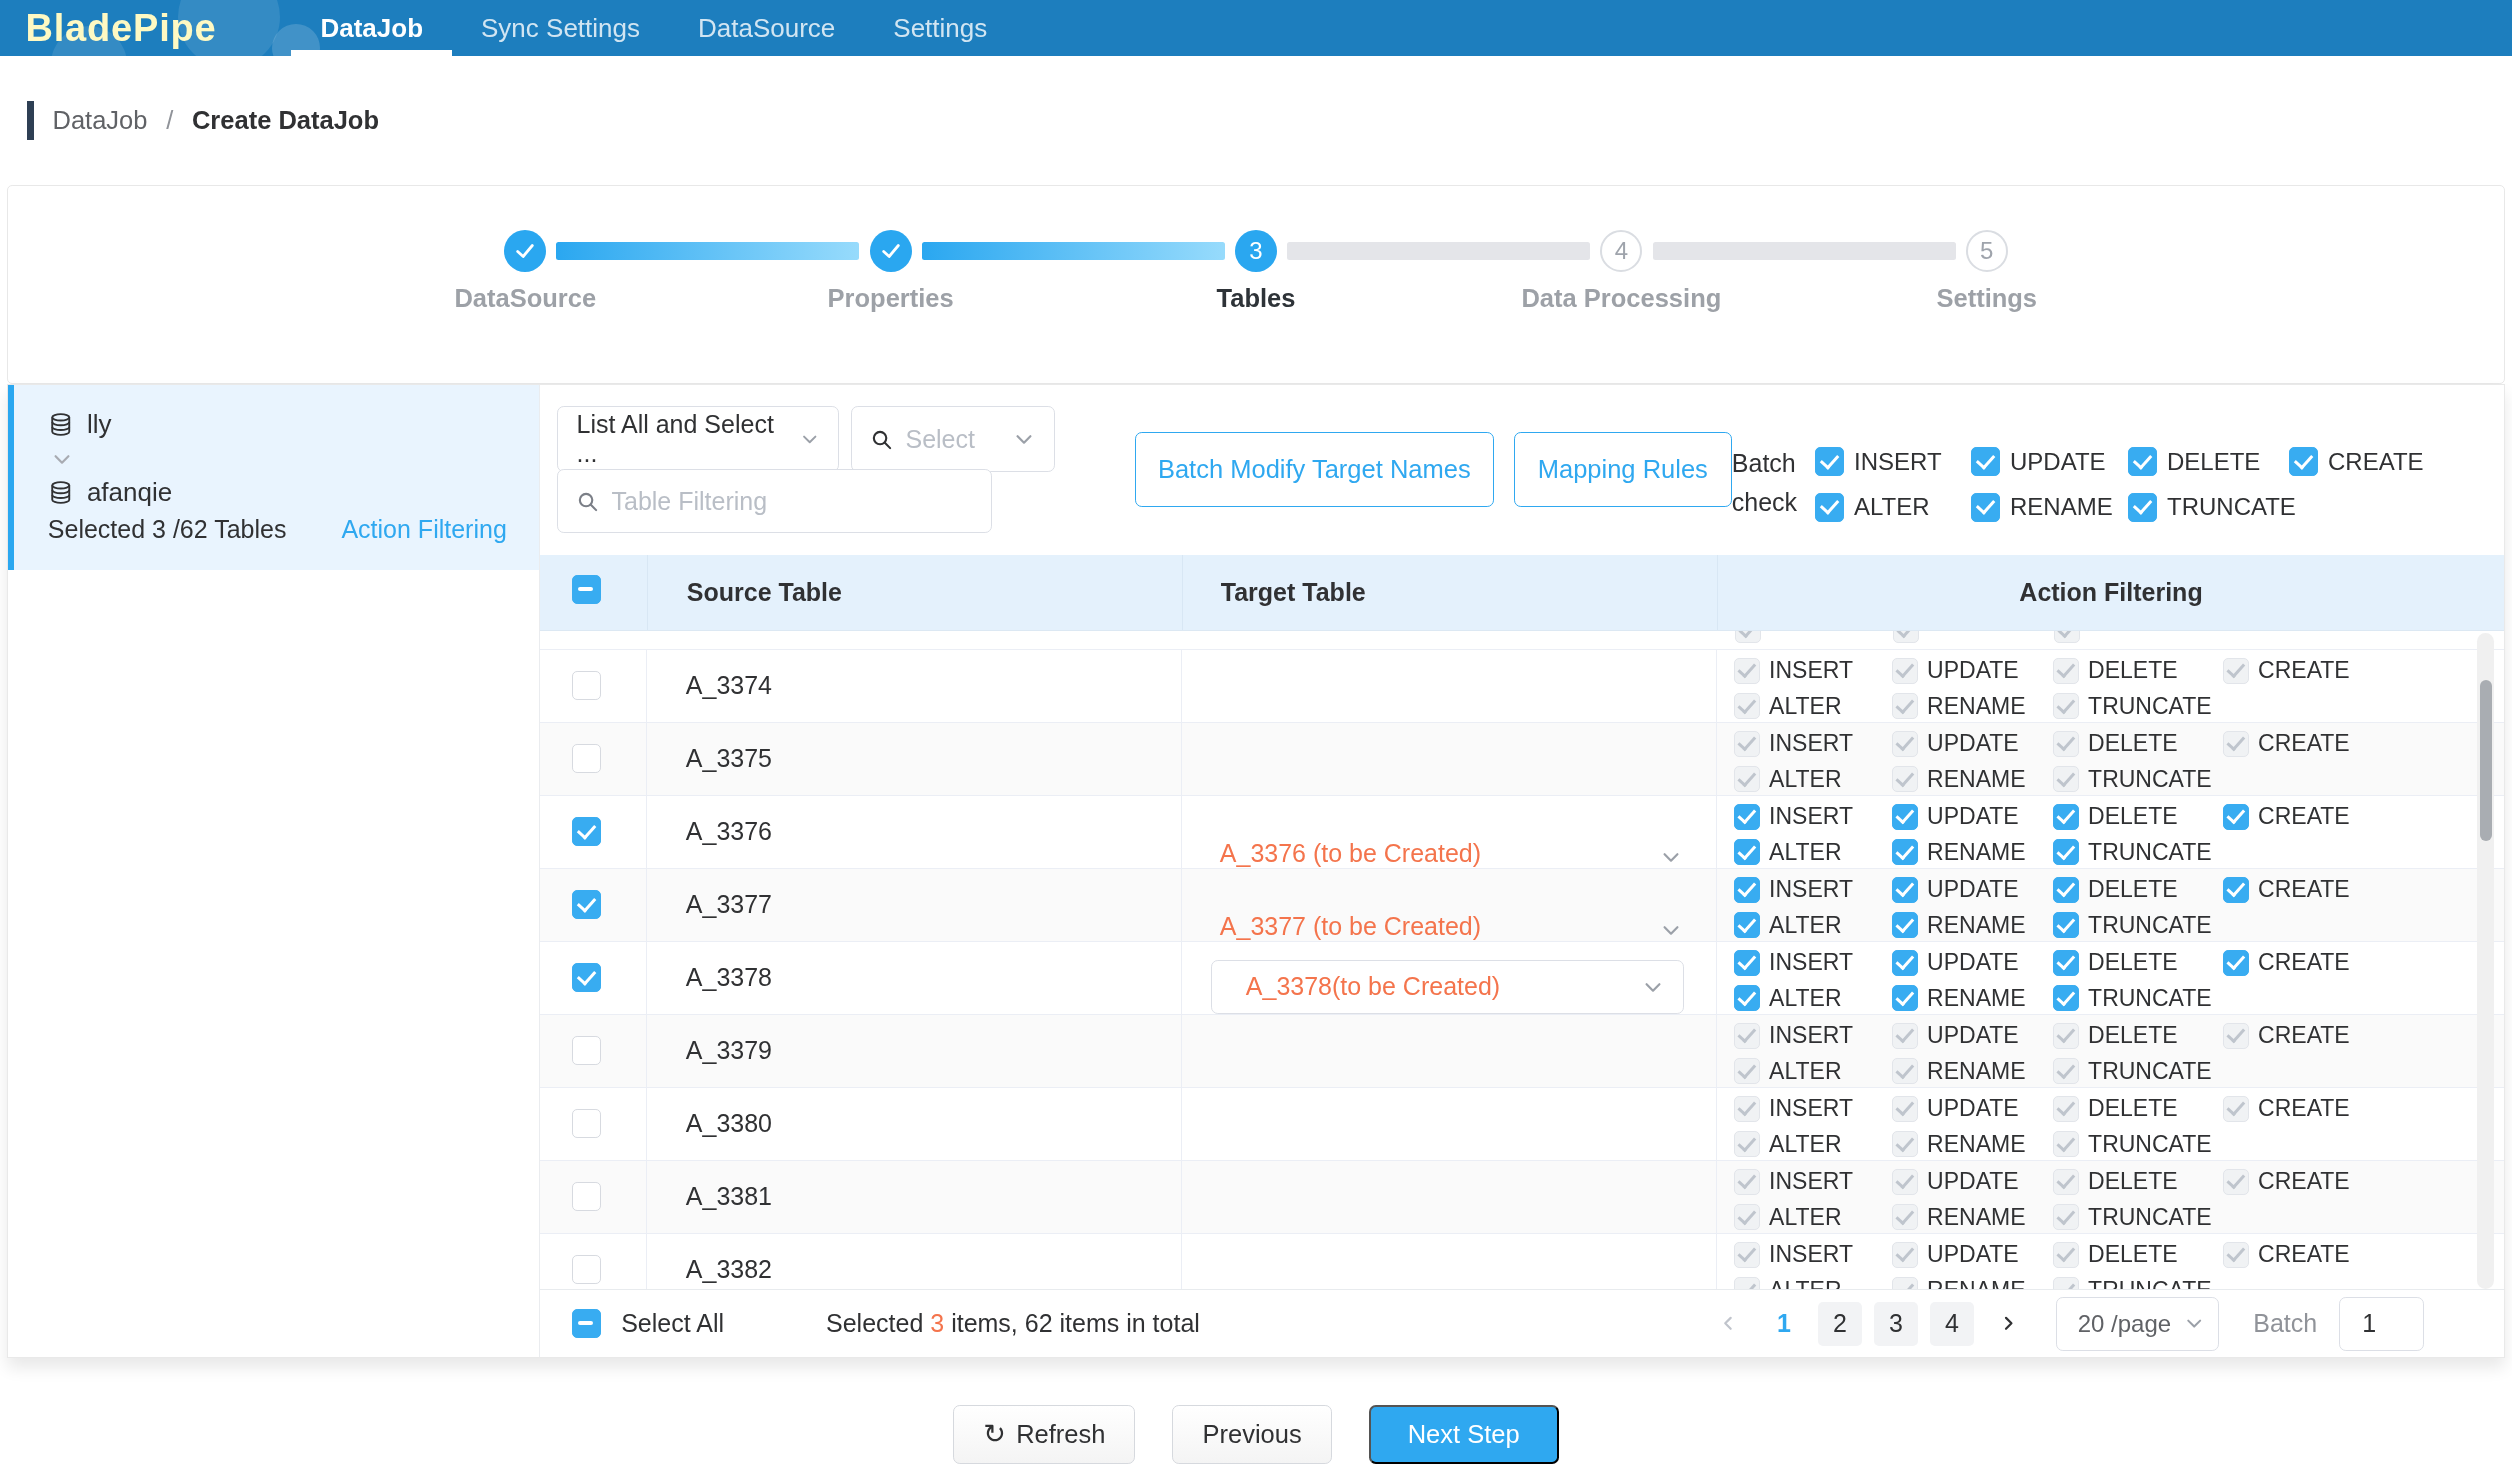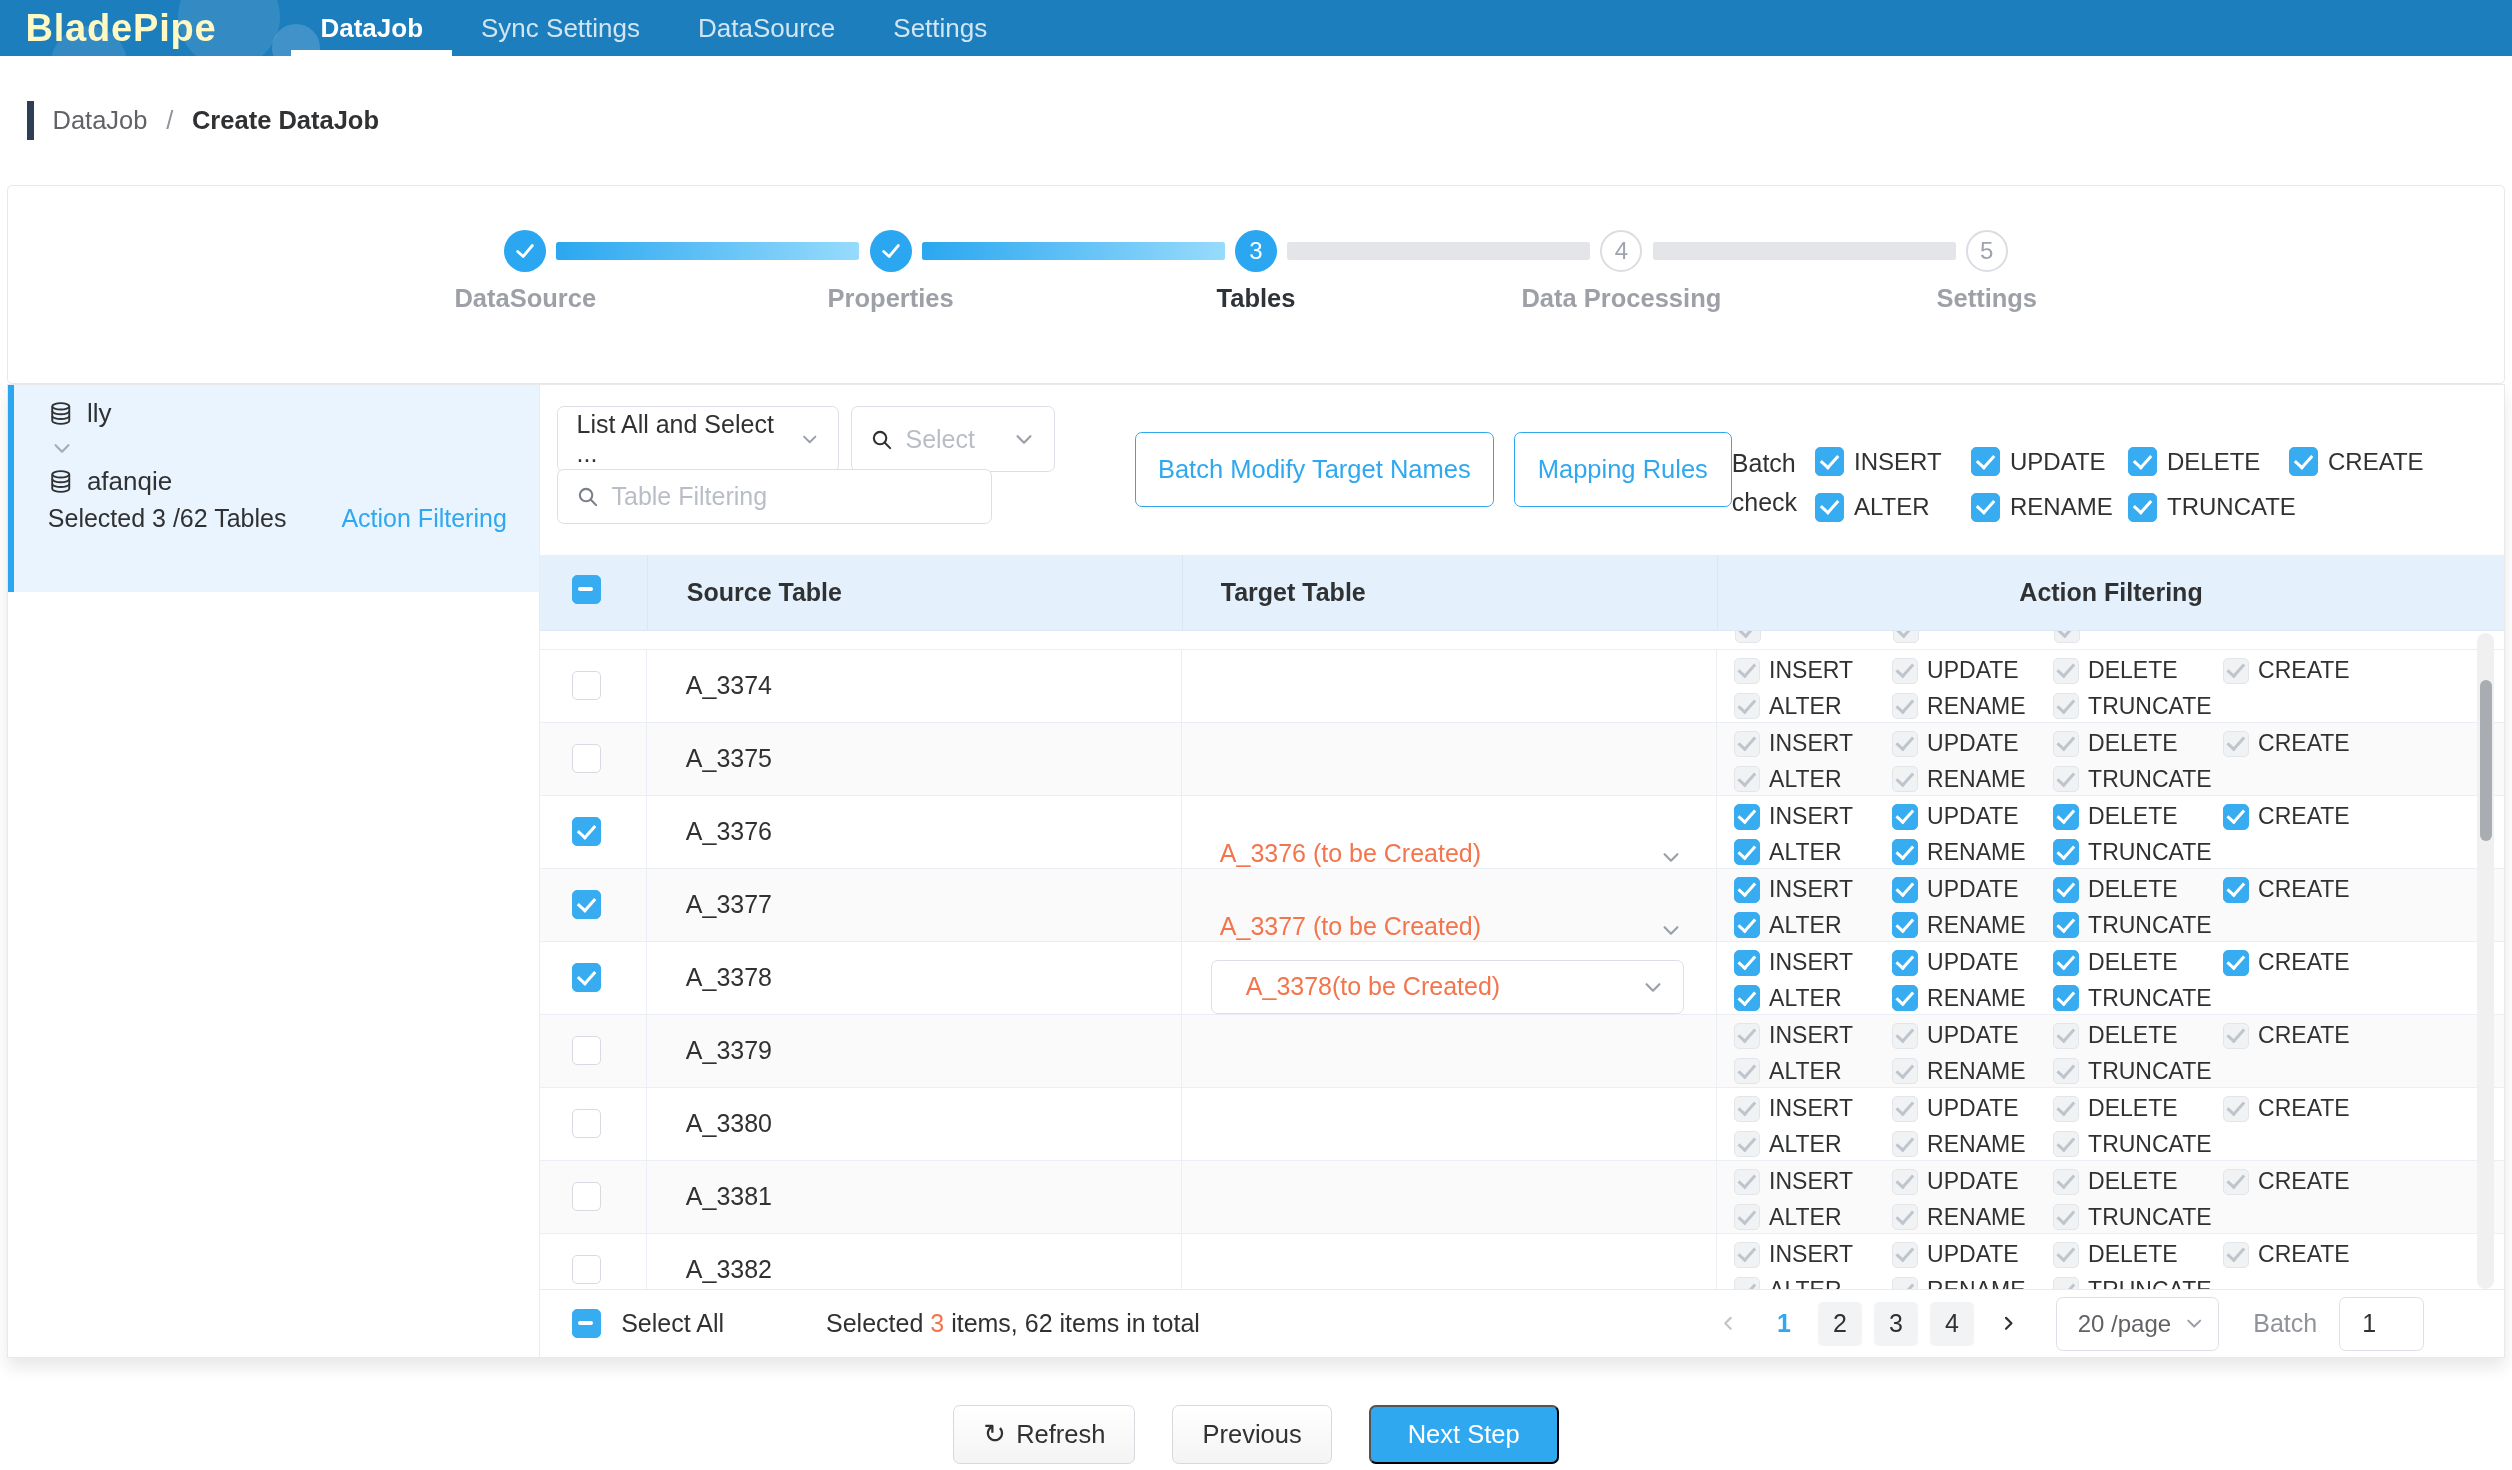--- a/index.html
+++ b/index.html
@@ -47,34 +47,34 @@
     font-size:25.5px; font-weight:600; color:#9da1a7; }
   .step.active .step-label { color:#2e3338; font-weight:700; }
   .sbar { width:303px; height:18.7px; margin:0 10.2px; border-radius:2.5px; }
   .sbar.done { background:linear-gradient(90deg,#2aa7f0 0%,#97dbfc 100%); }
   .sbar.pend { background:#e4e5e9; }
 
   
   .main { position:relative; margin:0 6.8px; height:974px; background:#fff; display:flex;
     border:0.8px solid #e9e9e9; box-shadow:0 10.2px 15.3px rgba(0,0,0,.09); }
   .sidebar { width:532px; border-right:0.8px solid #eaecef; background:#fff; flex:0 0 auto; }
-  .db-item { height:207px; background:#e9f4fe; border-left:6.8px solid #2aa7f0; padding:9px 32px 0 34px; cursor:pointer; }
+  .db-item { height:185px; background:#e9f4fe; border-left:6.8px solid #2aa7f0; padding:20px 32px 0 34px; cursor:pointer; }
   .db-row { display:flex; align-items:center; gap:13.6px; height:39px; font-size:26px; color:#303133; }
   .chev-row { height:29px; display:flex; align-items:center; padding-left:3.4px; color:#a8abb2; }
   .sel-row { display:flex; justify-content:space-between; align-items:flex-end; margin-top:3.4px; font-size:25px; }
   .sel-row .link { color:#2fa8f0; cursor:pointer; }
 
   .content { position:relative; flex:1; }
 
   
   .inputbox { position:absolute; background:#fff; border:0.8px solid #dcdfe6; border-radius:6.8px;
     display:flex; align-items:center; padding:0 18.7px; font-size:25px; gap:12px; }
   .sel1 { left:17px; top:21px; width:282px; height:66px; color:#303133; }
   .sel2 { left:311px; top:21px; width:204px; height:66px; }
-  .filter { left:17px; top:84px; width:435px; height:55px; }
+  .filter { left:17px; top:84px; width:435px; height:64px; }
   .ph { color:#b9bec6; }
   .spring { flex:1; }
   .btn-outline { position:absolute; border:1.7px solid #2fa8f0; color:#2fa8f0; background:#fff; border-radius:6.8px;
     font-size:25.5px; display:flex; align-items:center; justify-content:center; cursor:pointer; }
   .bm { left:595px; top:47px; width:359px; height:75px; }
   .mr { left:974px; top:47px; width:218px; height:75px; }
   .batch-label { position:absolute; left:1192px; top:59px; font-size:25px; line-height:39px; color:#303133; }
   .batch-grid { position:absolute; left:1275px; top:58px; }
   .b-row { display:flex; align-items:center; height:37px; margin-bottom:8.5px; }
   .b-item, .act { display:flex; align-items:center; gap:10.2px; font-size:24px; color:#303133; }

